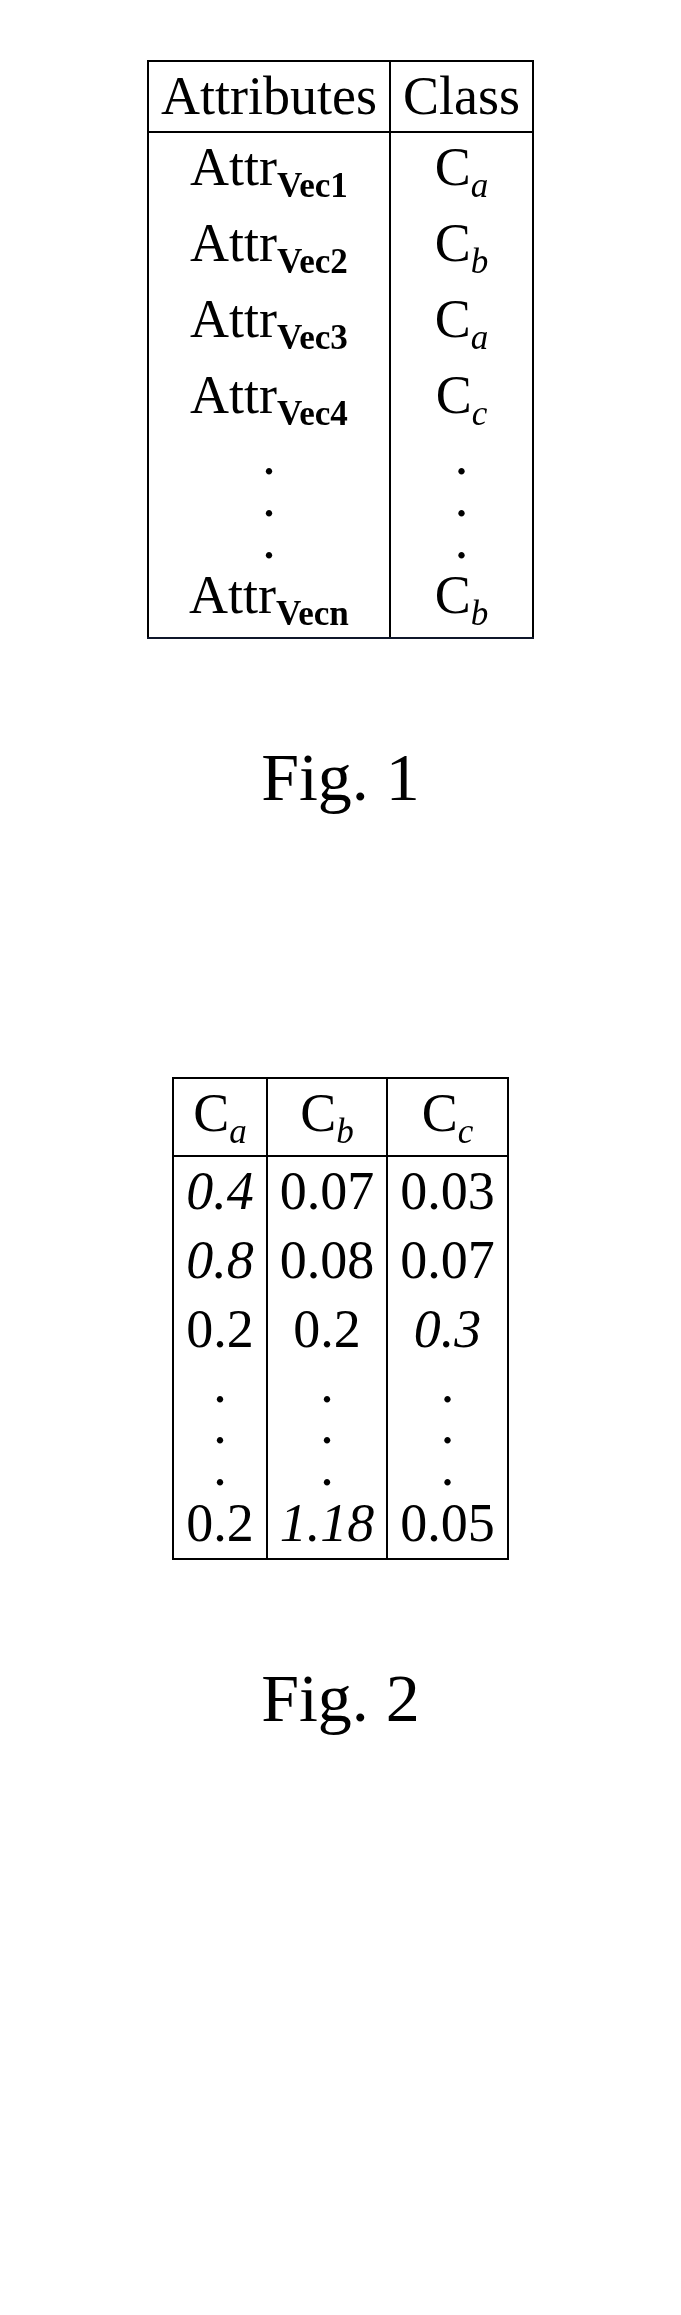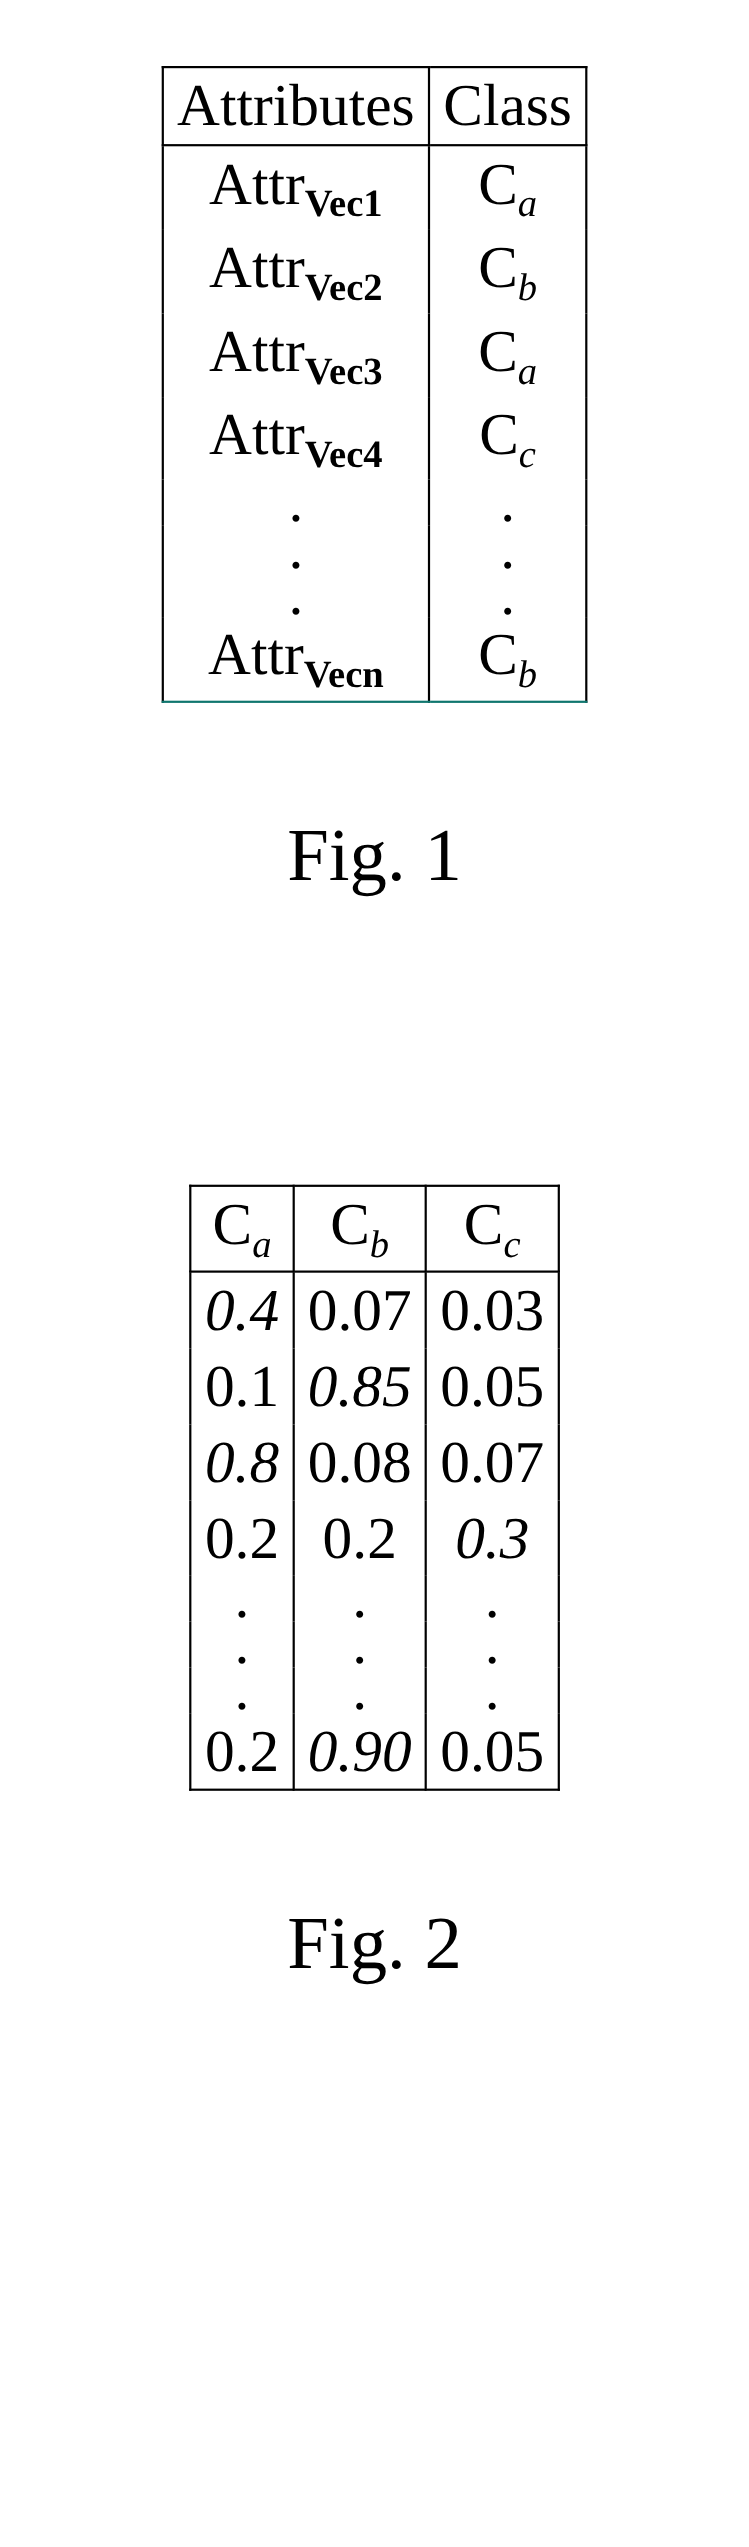--- a/index.html
+++ b/index.html
@@ -29,21 +29,21 @@
   td, th {
     border: 2px solid #000;
     font-weight: normal;
     text-align: center;
     vertical-align: top;
     padding: 2px 12px;
   }
   
   .t1 td { border-top: none; border-bottom: none; }
   .t1 tr.header td { border-top: 2px solid #000; border-bottom: 2px solid #000; margin-left: 36px; }
-  .t1 tr.last td { border-bottom: 2px solid #0f766e; }
+  .t1 tr.last td { border-bottom: 2px solid #0f172a; }
   .t2 td { border-top: none; border-bottom: none; }
   .t2 tr.header td { border-top: 2px solid #000; border-bottom: 2px solid #000; }
   .t2 tr.last td { border-bottom: 2px solid #000; }
 
   .sub { font-size: 0.65em; vertical-align: sub; font-weight: bold; }
   .subi { font-size: 0.65em; vertical-align: sub; font-style: italic; }
   .ital { font-style: italic; }
   .vdot { line-height: 0.55; padding: 6px 0; }
 
   .caption {
@@ -110,25 +110,20 @@
         <td><span>C</span><span class="subi">a</span></td>
         <td><span>C</span><span class="subi">b</span></td>
         <td><span>C</span><span class="subi">c</span></td>
       </tr>
       <tr>
         <td><span class="ital">0.4</span></td>
         <td><span>0.07</span></td>
         <td><span>0.03</span></td>
       </tr>
       <tr>
-        <td><span>0.1</span></td>
-        <td><span class="ital">0.85</span></td>
-        <td><span>0.05</span></td>
-      </tr>
-      <tr>
         <td><span class="ital">0.8</span></td>
         <td><span>0.08</span></td>
         <td><span>0.07</span></td>
       </tr>
       <tr>
         <td><span>0.2</span></td>
         <td><span>0.2</span></td>
         <td><span class="ital">0.3</span></td>
       </tr>
       <tr>
@@ -141,21 +136,21 @@
             <td class="vdot">.</td>
             <td class="vdot">.</td>
           </tr>
       <tr>
             <td class="vdot">.</td>
             <td class="vdot">.</td>
             <td class="vdot">.</td>
           </tr>
       <tr class="last">
         <td><span>0.2</span></td>
-        <td><span class="ital">0.90</span></td>
+        <td><span class="ital">1.18</span></td>
         <td><span>0.05</span></td>
       </tr>
     </tbody>
       </table>
     <div class="caption">Fig. 2</div>
   </div>
 
 </div>
 
 </body></html>

